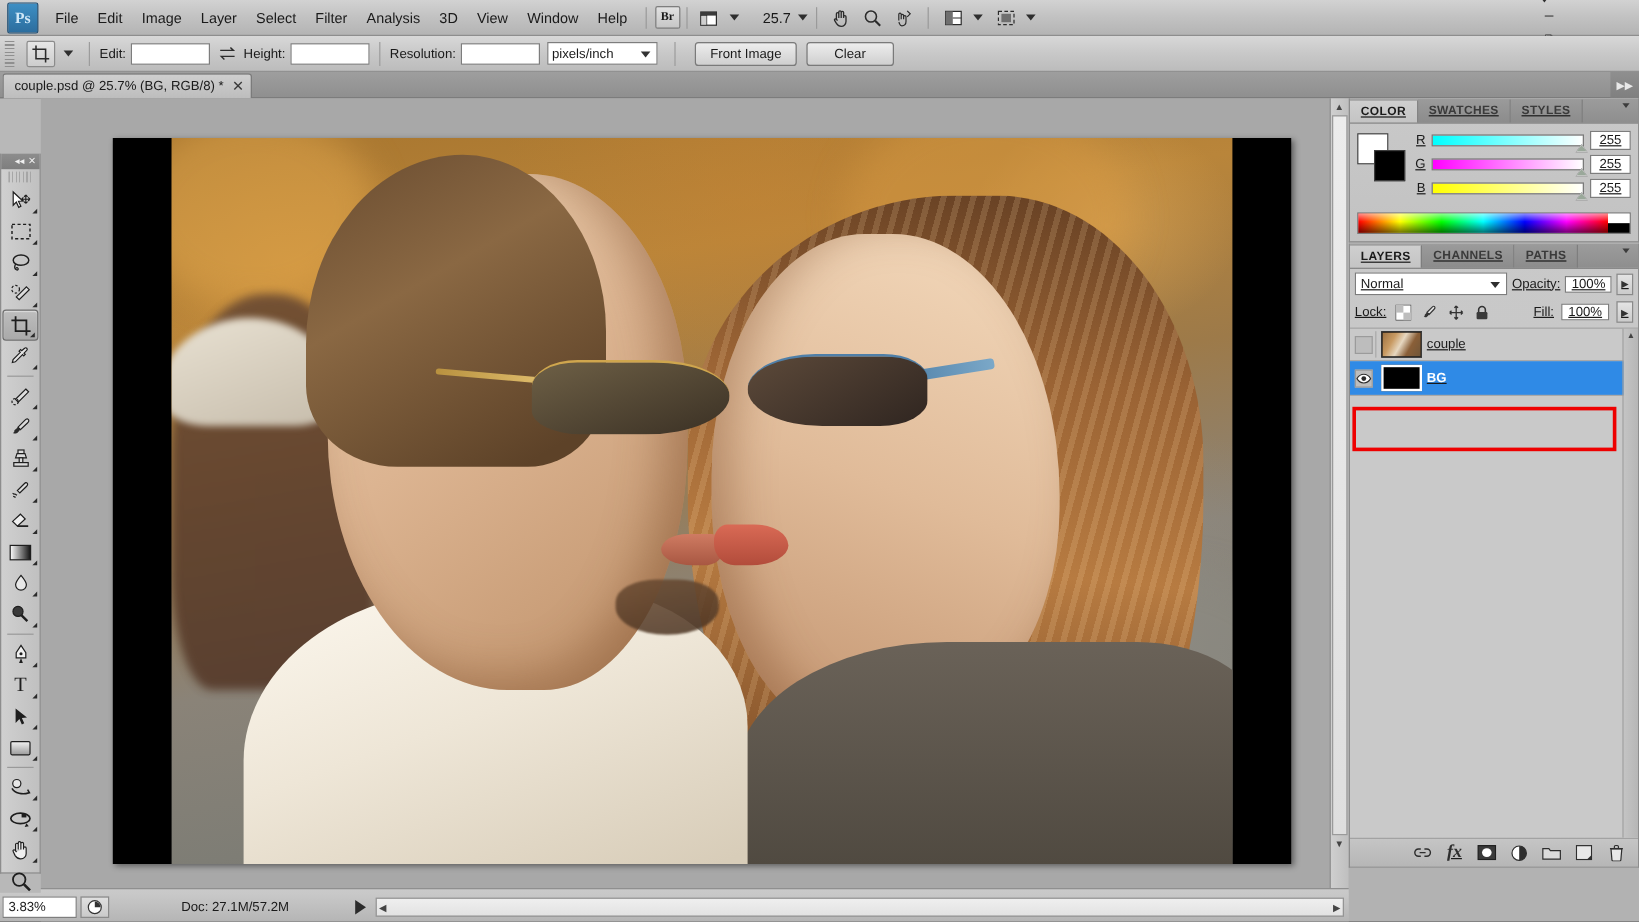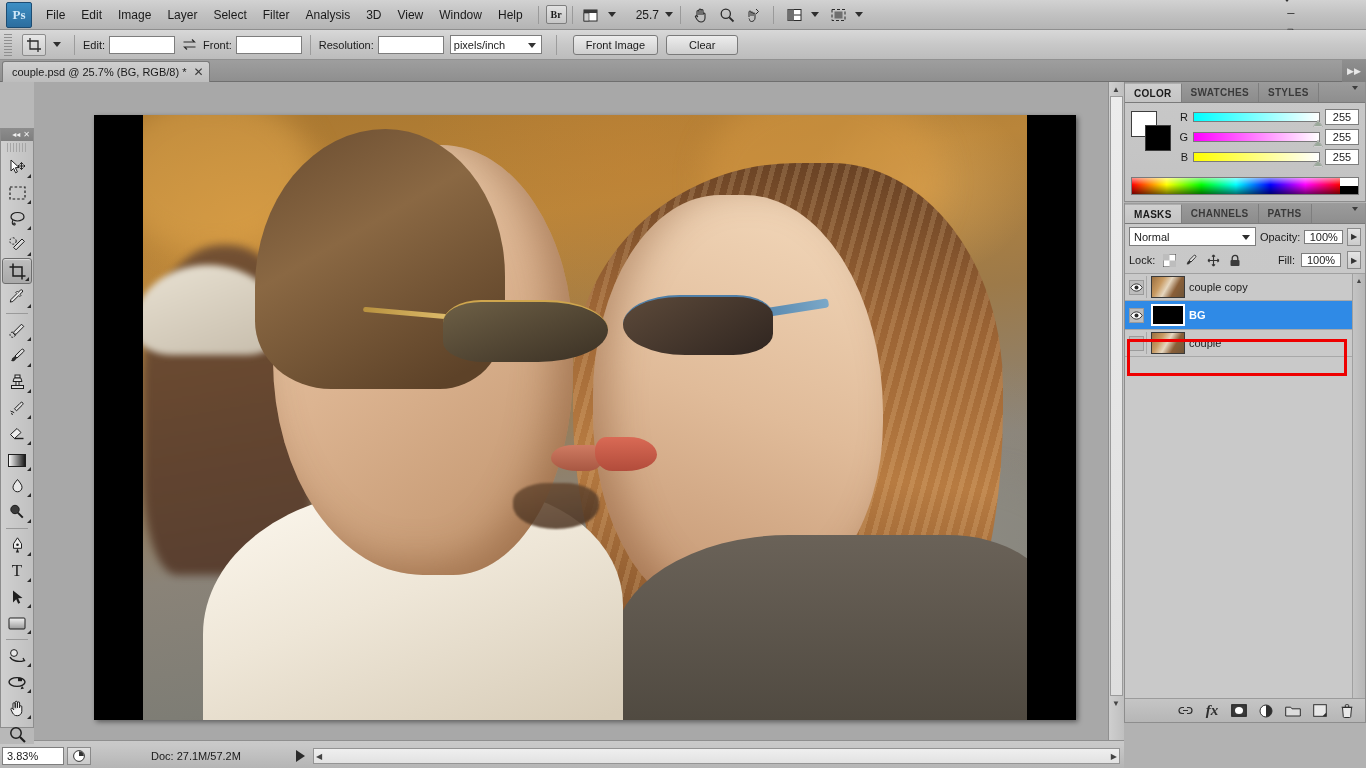--- a/index.html
+++ b/index.html
@@ -250,21 +250,21 @@
   .st-doc { margin-left:16px; }
   .st-tri { margin-left:12px; width:0;height:0;border-top:6px solid transparent;border-bottom:6px solid transparent;border-left:9px solid #2b2b2b; }
   .st-scroll { flex:1; height:16px; margin:0 4px 0 8px; border:1px solid #949494;
     background:linear-gradient(180deg,#efefef,#e2e2e2); display:flex; align-items:center; justify-content:space-between; padding:0 2px; }
 
   
   .panelcol { position:absolute; left:1124px; top:82px; width:242px; height:686px; background:#b2b2b2; }
   .panel-strip { position:absolute; left:1342px; top:60px; width:24px; height:22px;
     background:linear-gradient(180deg,#8f8f8f,#7f7f7f); display:flex; align-items:center; justify-content:center;
     color:#e8e8e8; font-size:9px; }
-  .panel { background:linear-gradient(180deg,#c9c9c9,#c2c2c2); border:1px solid #8d8d8d; border-top:none; }
+  .panel { background:linear-gradient(180deg,#c9c9c9,#c2c2c2); border:1px solid #8d8d8d; border-top:none;text-decoration:underline; }
   .tabrow {
     display:flex; align-items:flex-end; height:21px;
     background:linear-gradient(180deg,#9c9c9c,#8e8e8e);
     border-bottom:1px solid #7a7a7a; position:relative;
   }
   .ptab {
     height:19px; padding:0 9px; display:flex; align-items:center;
     font-size:10px; font-weight:bold; letter-spacing:.3px; color:#3a3a3a;
     background:linear-gradient(180deg,#9a9a9a,#8c8c8c);
     border-right:1px solid #7e7e7e;
@@ -438,21 +438,21 @@
     </div>
     <div class="ob-sep"></div>
 
     <div class="ob-label">Edit:</div>
     <input class="ob-input" value="" style="">
     <div class="swapicon">
       <svg width="15" height="13" viewBox="0 0 15 13">
           <path d="M1.5 4h11l-2.5-2.5M13.5 9h-11l2.5 2.5" fill="none" stroke="#2b2b2b" stroke-width="1.2"></path>
         </svg>
     </div>
-    <div class="ob-label">Front:</div>
+    <div class="ob-label">Height:</div>
     <input class="ob-input" value="" style="">
 
     <div class="ob-sep"></div>
     <div class="ob-label">Resolution:</div>
     <input class="ob-input" value="" style="">
     <div class="ob-select" style="margin-left:6px">
       <span>pixels/inch</span>
       <span class="caret"></span>
     </div>
 
@@ -753,21 +753,21 @@
         <span class="wk">
             <i style="background:#fff"></i>
             <i style="background:#000"></i>
           </span>
       </div>
     </div>
 
 
     <div class="panel" style="margin-top:1px;height:520px;display:flex;flex-direction:column;">
       <div class="tabrow">
-        <div class="ptab active">MASKS</div>
+        <div class="ptab active">LAYERS</div>
         <div class="ptab">CHANNELS</div>
         <div class="ptab">PATHS</div>
         <div class="pmenu">
           <span class="pmenu-tri"></span>
           <span><span class="ln"></span><span class="ln"></span><span class="ln"></span></span>
         </div>
       </div>
 
       <div class="lp-row1">
         <div class="blend">
@@ -805,58 +805,44 @@
               <rect x="1.5" y="6" width="9" height="6" rx="1" fill="#3a3a3a"></rect>
             </svg>
         </span>
         <span class="lp-lab" style="margin-left:auto">Fill:</span>
         <span class="numbox">100%</span>
         <span class="spin">▶</span>
       </div>
 
       <div class="layerlist" style="flex:1;position:relative;">
 
+
         <div class="layer">
           <span class="eyebox">
-            <span class="eyeslot">
-              <svg width="13" height="9" viewBox="0 0 13 9">
-                  <path d="M.8 4.5C2.3 2 4.3.9 6.5.9S10.7 2 12.2 4.5C10.7 7 8.7 8.1 6.5 8.1S2.3 7 .8 4.5z" fill="#fff" stroke="#2b2b2b" stroke-width=".9"></path>
-                  <circle cx="6.5" cy="4.5" r="2" fill="#2b2b2b"></circle>
-                </svg>
-            </span>
+            <span class="eyeslot"></span>
           </span>
           <span class="lthumb">
               <span class="mini"></span>
             </span>
-          <span class="lname">couple copy</span>
+          <span class="lname">couple</span>
         </div>
 
         <div class="layer selected" style="height:29px">
           <span class="eyebox" style="border-right-color:#2f8ae6">
             <span class="eyeslot">
               <svg width="13" height="9" viewBox="0 0 13 9">
                   <path d="M.8 4.5C2.3 2 4.3.9 6.5.9S10.7 2 12.2 4.5C10.7 7 8.7 8.1 6.5 8.1S2.3 7 .8 4.5z" fill="#fff" stroke="#2b2b2b" stroke-width=".9"></path>
                   <circle cx="6.5" cy="4.5" r="2" fill="#2b2b2b"></circle>
                 </svg>
             </span>
           </span>
           <span class="lthumb" style="border:2px solid #fff;background:#000"></span>
           <span class="lname">BG</span>
         </div>
 
-        <div class="layer">
-          <span class="eyebox">
-            <span class="eyeslot"></span>
-          </span>
-          <span class="lthumb">
-              <span class="mini"></span>
-            </span>
-          <span class="lname">couple</span>
-        </div>
-
         <div class="lp-vscroll">
           <div style="display:flex;align-items:center;justify-content:center;height:12px;font-size:7px;color:#444;">▲</div>
         </div>
       </div>
 
       <div class="lp-bottom">
         <span class="lpb-icon">
           <svg width="15" height="9" viewBox="0 0 15 9">
               <path d="M6 1.5H4a3 3 0 000 6h2M9 1.5h2a3 3 0 010 6H9M5 4.5h5" fill="none" stroke="#2e2e2e" stroke-width="1.2"></path>
             </svg>

